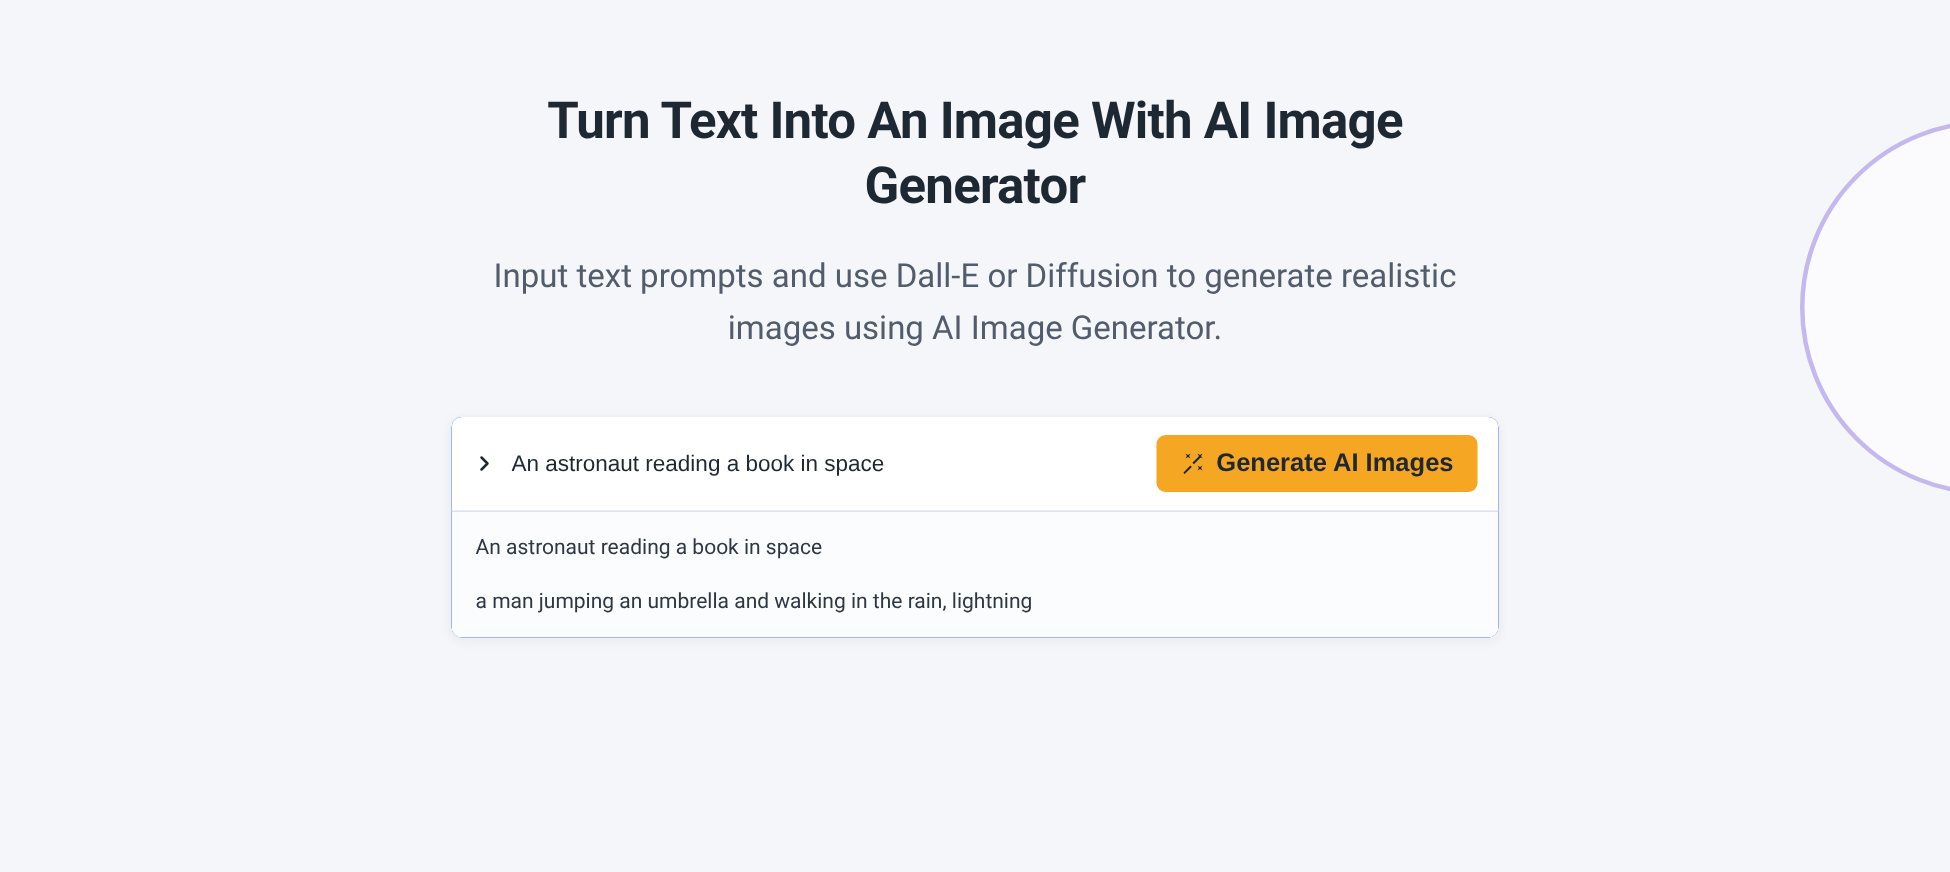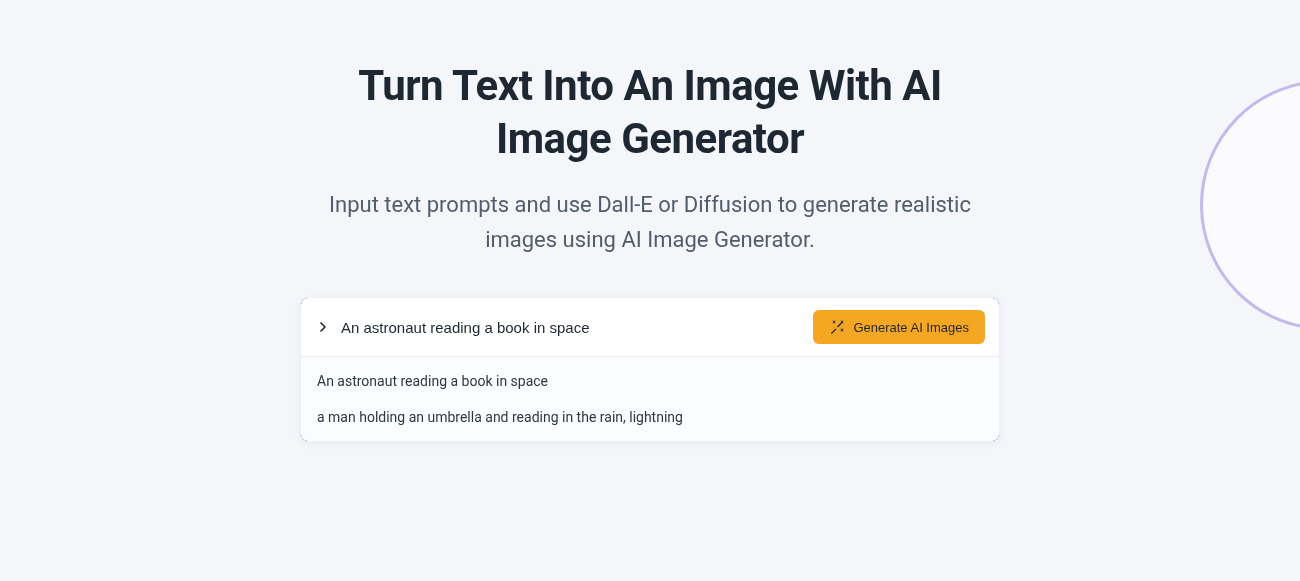--- a/index.html
+++ b/index.html
@@ -26,21 +26,21 @@
       border: 3px solid #a58fe8;
       opacity: 0.6;
     }
     .container {
       max-width: 700px;
       margin: 0 auto;
       padding-top: 60px;
       text-align: center;
     }
     .title {
-      font-size: 42px;
+      font-size: 34px;
       font-weight: 700;
       color: #1e2833;
       line-height: 1.25;
       letter-spacing: -0.5px;
     }
     .subtitle {
       font-size: 22px;
       color: #525c6b;
       margin-top: 22px;
       line-height: 1.6;
@@ -80,22 +80,22 @@
       outline: none;
       background: transparent;
       font-weight: 500;
     }
     .generate-btn {
       display: inline-flex;
       align-items: center;
       gap: 8px;
       background: #f5a623;
       color: #1e2833;
-      font-weight: 400;
-      font-size: 13px;
+      font-weight: 700;
+      font-size: 17px;
       padding: 9px 16px;
       border: none;
       border-radius: 6px;
       cursor: pointer;
     }
     .wand-icon {
       width: 16px;
       height: 16px;
     }
     .suggestions {
@@ -132,16 +132,16 @@
         <span class="wand-icon">
           <svg viewBox="0 0 24 24" fill="#1e2833">
               <path d="M7.5 5.6L5 7l1.4-2.5L5 2l2.5 1.4L10 2 8.6 4.5 10 7 7.5 5.6zM19.5 15.4L22 14l-1.4 2.5L22 19l-2.5-1.4L17 19l1.4-2.5L17 14l2.5 1.4zM22 2l-1.4 2.5L22 7l-2.5-1.4L17 7l1.4-2.5L17 2l2.5 1.4L22 2zM13.34 12.78l-1.41-1.41 7.07-7.07 1.41 1.41-7.07 7.07zM2.81 21.19l7.07-7.07 1.41 1.41-7.07 7.07-1.41-1.41z"></path>
             </svg>
         </span>
         <span>Generate AI Images</span>
       </button>
     </div>
     <div class="suggestions">
       <div class="suggestion-item">An astronaut reading a book in space</div>
-      <div class="suggestion-item">a man holding an umbrella and reading in the rain, lightning</div>
+      <div class="suggestion-item">a man jumping an umbrella and walking in the rain, lightning</div>
     </div>
   </div>
 </div>
 
 </body></html>

